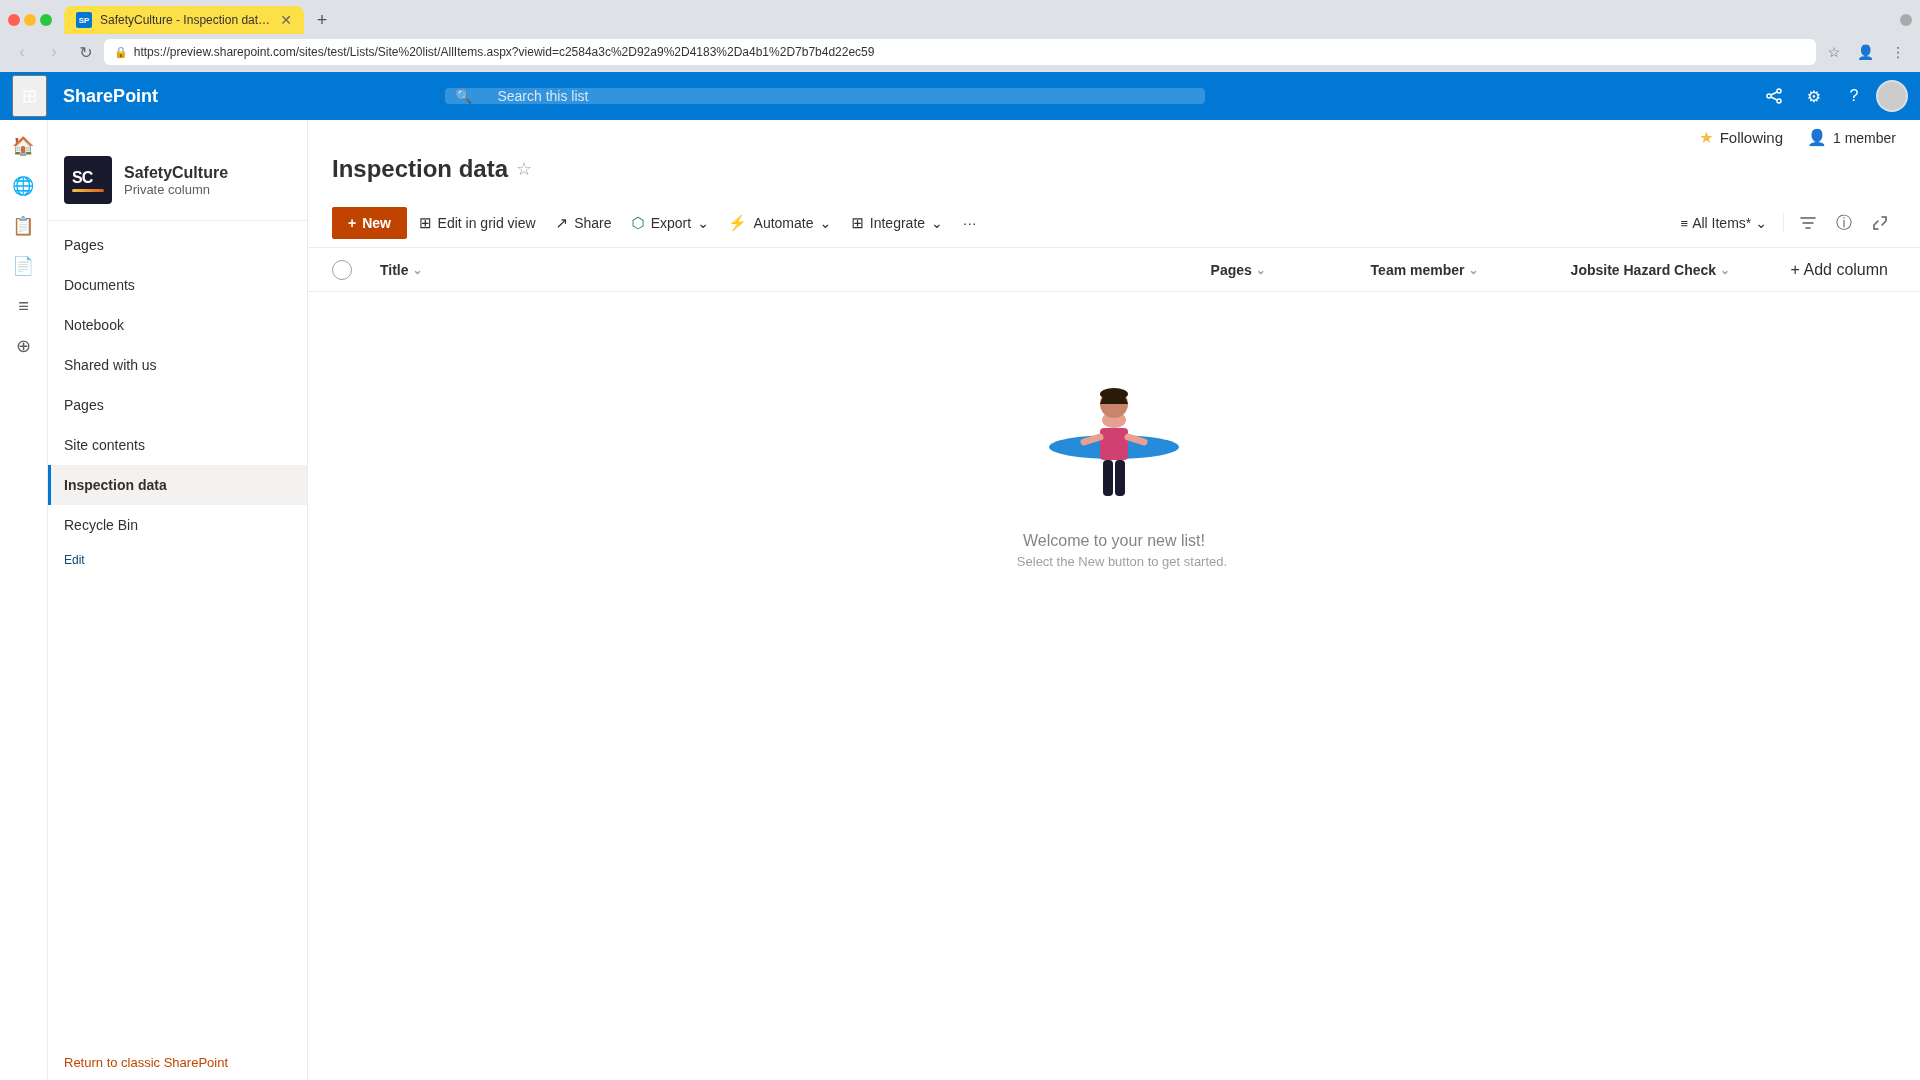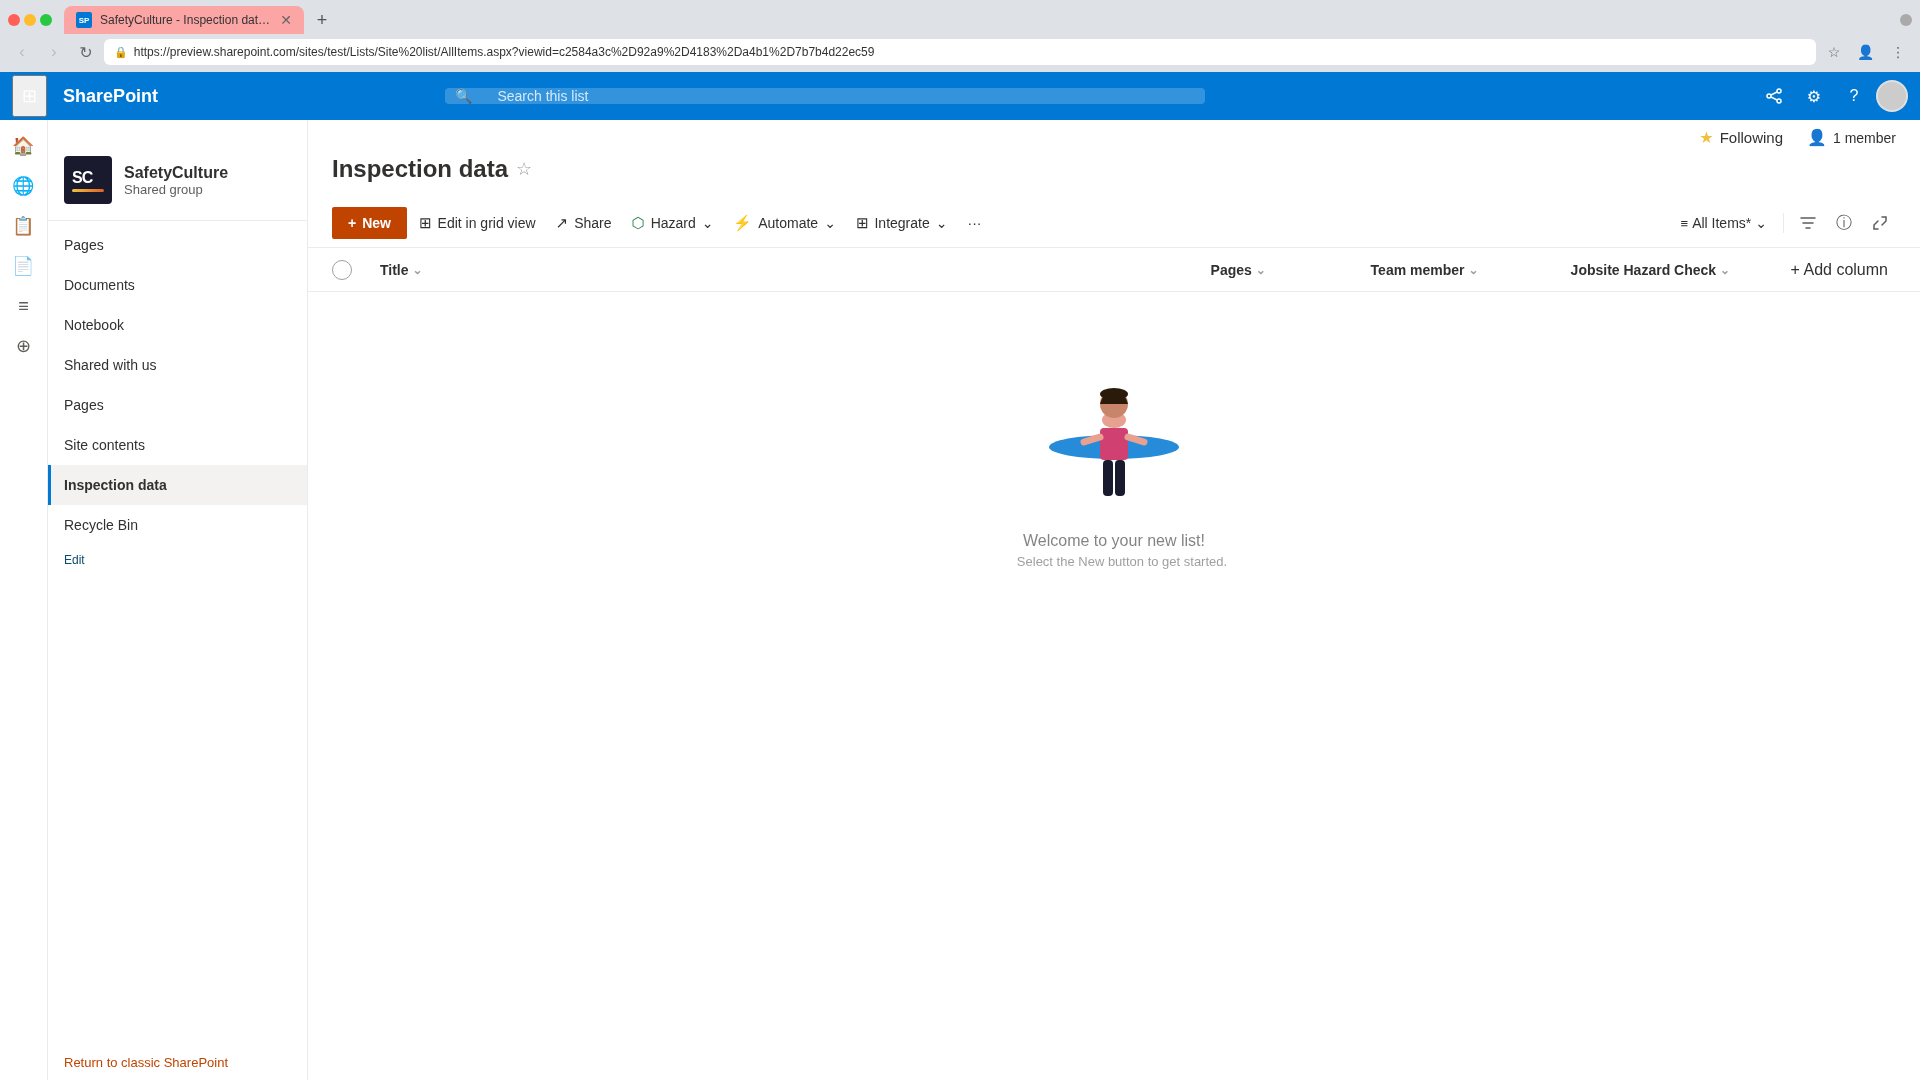--- a/index.html
+++ b/index.html
@@ -1,20 +1,20 @@
 <!DOCTYPE html>
 <html><head>
   <meta charset="utf-8">
   <style>
     * { margin: 0; padding: 0; box-sizing: border-box; }
     body { font-family: 'Segoe UI', -apple-system, BlinkMacSystemFont, sans-serif; background: #fff; overflow: hidden; width: 1920px; height: 1080px; }
 
     
     .browser-chrome { background: #dee1e6; height: 72px; display: flex; flex-direction: column; }
-    .browser-tab { background: #fca5a5; border-radius: 8px 8px 0 0; padding: 0 12px; height: 28px; display: flex; align-items: center; gap: 8px; font-size: 12px; color: #333; min-width: 200px; max-width: 240px; }
+    .browser-tab { background: #fde047; border-radius: 8px 8px 0 0; padding: 0 12px; height: 28px; display: flex; align-items: center; gap: 8px; font-size: 12px; color: #333; min-width: 200px; max-width: 240px; }
     .browser-tab .tab-icon { width: 16px; height: 16px; background: #0078d4; border-radius: 2px; flex-shrink: 0; display: flex; align-items: center; justify-content: center; }
     .browser-tab .tab-icon span { color: white; font-size: 8px; font-weight: bold; }
     .browser-tab .tab-title { flex: 1; overflow: hidden; text-overflow: ellipsis; white-space: nowrap; font-size: 12px; }
     .browser-tab .tab-close { color: #666; font-size: 14px; cursor: pointer; flex-shrink: 0; }
     .browser-tab-new { width: 28px; height: 28px; display: flex; align-items: center; justify-content: center; color: #555; font-size: 18px; cursor: pointer; background: none; border: none; }
     .browser-controls { display: flex; align-items: center; padding: 4px 8px; gap: 4px; height: 36px; }
     .traffic-light { width: 12px; height: 12px; border-radius: 50%; cursor: pointer; }
     .tl-red { background: #ff5f57; }
     .tl-yellow { background: #ffbd2e; }
     .tl-green { background: #28c840; }
@@ -187,21 +187,21 @@
     <div class="sidebar">
       <div class="site-header">
         <div class="site-logo">
           <div>
             <div class="site-logo-text">SC</div>
             <div class="site-logo-line"></div>
           </div>
         </div>
         <div class="site-info">
           <span class="site-name">SafetyCulture</span>
-          <span class="site-type">Shared group</span>
+          <span class="site-type">Private column</span>
         </div>
       </div>
 
       <div class="nav-divider"></div>
 
       <div class="nav-item">
         <span>Pages</span>
       </div>
       <div class="nav-item">
         <span>Documents</span>
@@ -262,21 +262,21 @@
           <span>Edit in grid view</span>
         </button>
 
         <button class="toolbar-btn">
           <span class="btn-icon">↗</span>
           <span>Share</span>
         </button>
 
         <button class="toolbar-btn">
           <span class="btn-icon" style="color:#1e7a43;">⬡</span>
-          <span>Hazard</span>
+          <span>Export</span>
           <span>⌄</span>
         </button>
 
         <button class="toolbar-btn">
           <span class="btn-icon">⚡</span>
           <span>Automate</span>
           <span>⌄</span>
         </button>
 
         <button class="toolbar-btn">

